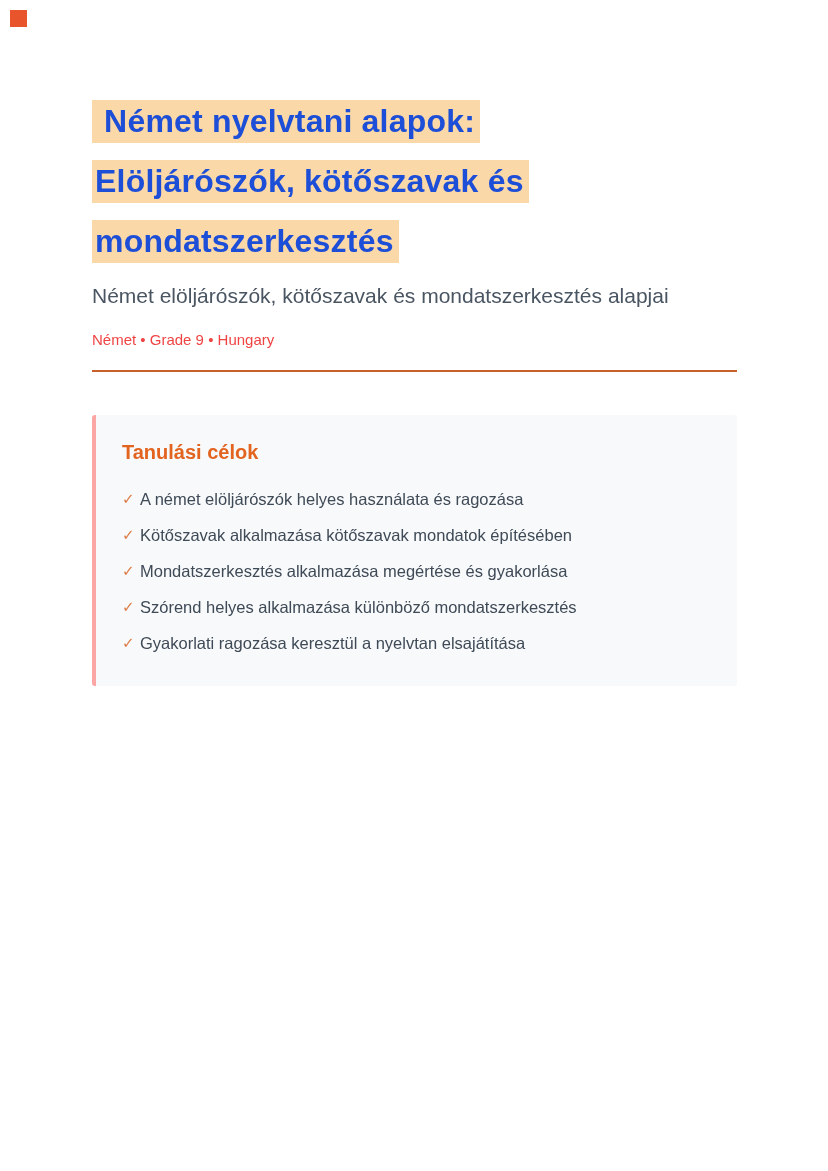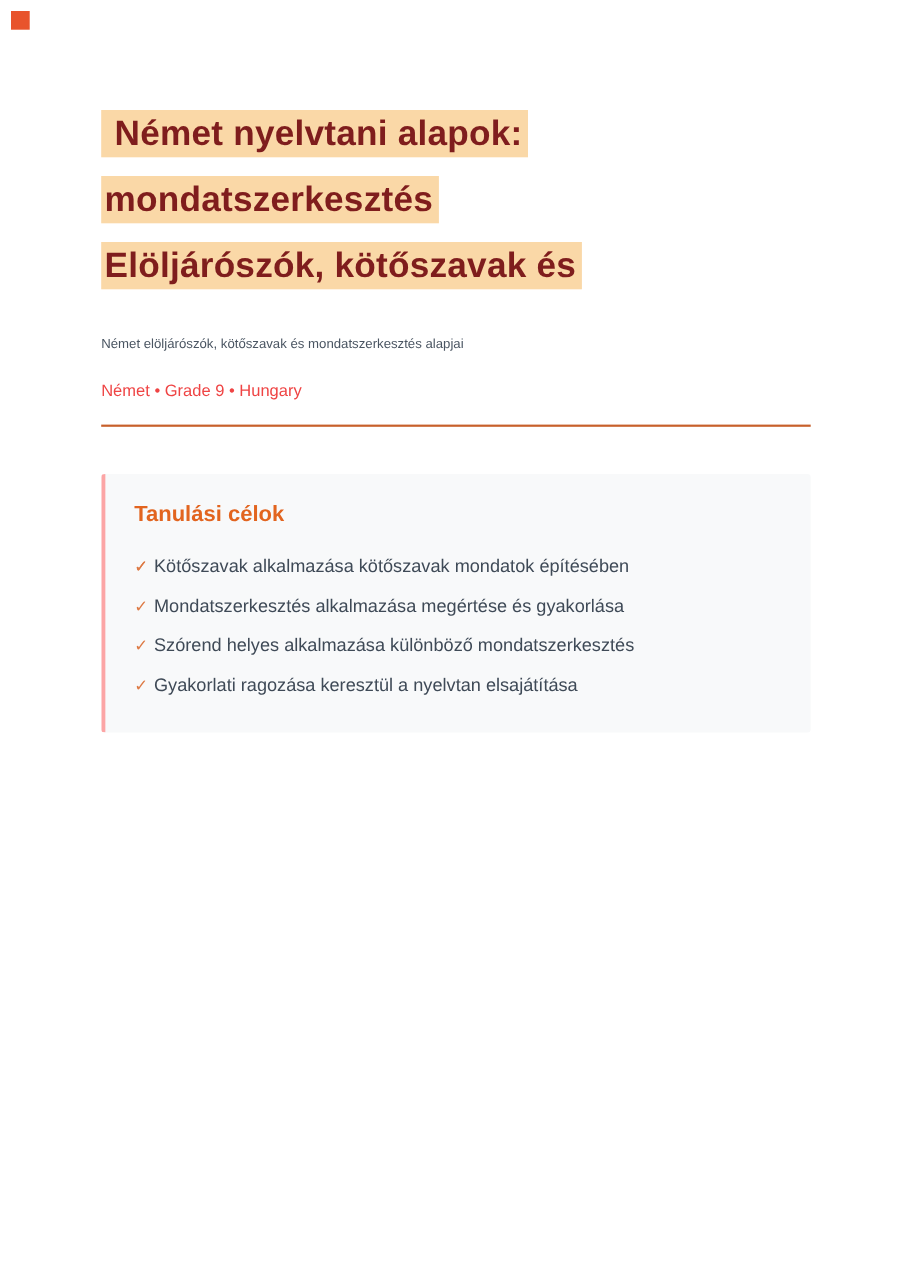--- a/index.html
+++ b/index.html
@@ -24,31 +24,31 @@
     left: 92px;
     top: 0;
     width: 645px;
     padding-top: 91px;
   }
   h1.title {
     margin: 0;
     font-size: 32px;
     line-height: 60px;
     font-weight: 700;
-    color: #7f1d1d;
+    color: #1d4ed8;
     letter-spacing: 0.2px;
   }
   .title-line { white-space: pre; }
   .hl {
     background: #fad8a7;
     padding: 3px 5px 4px 3px;
   }
   .subtitle {
-    margin: 28px 0 0 0;
-    font-size: 12px;
+    margin: 12px 0 0 0;
+    font-size: 21px;
     line-height: 26px;
     color: #4a5562;
   }
   .meta {
     margin: 20px 0 0 0;
     font-size: 15px;
     line-height: 22px;
     color: #ef4444;
   }
   .divider {
@@ -99,35 +99,36 @@
 <body>
 
 <div class="page">
 
   <div class="brand-mark"></div>
 
   <div class="content">
 
     <h1 class="title">
       <div class="title-line"><span class="hl">&nbsp;Német nyelvtani alapok:</span></div>
+      <div class="title-line"><span class="hl">Elöljárószók, kötőszavak és</span></div>
       <div class="title-line"><span class="hl">mondatszerkesztés</span></div>
-      <div class="title-line"><span class="hl">Elöljárószók, kötőszavak és</span></div>
     </h1>
 
     <p class="subtitle">Német elöljárószók, kötőszavak és mondatszerkesztés alapjai</p>
 
     <p class="meta">Német • Grade 9 • Hungary</p>
 
     <hr class="divider">
 
     <div class="objectives-card">
       <h2 class="objectives-heading">Tanulási célok</h2>
       <ul class="objectives-list">
         <li class="objective-item">
           <span class="check-icon">✓</span>
+          <span>A német elöljárószók helyes használata és ragozása</span>
         </li>
         <li class="objective-item">
           <span class="check-icon">✓</span>
           <span>Kötőszavak alkalmazása kötőszavak mondatok építésében</span>
         </li>
         <li class="objective-item">
           <span class="check-icon">✓</span>
           <span>Mondatszerkesztés alkalmazása megértése és gyakorlása</span>
         </li>
         <li class="objective-item">

